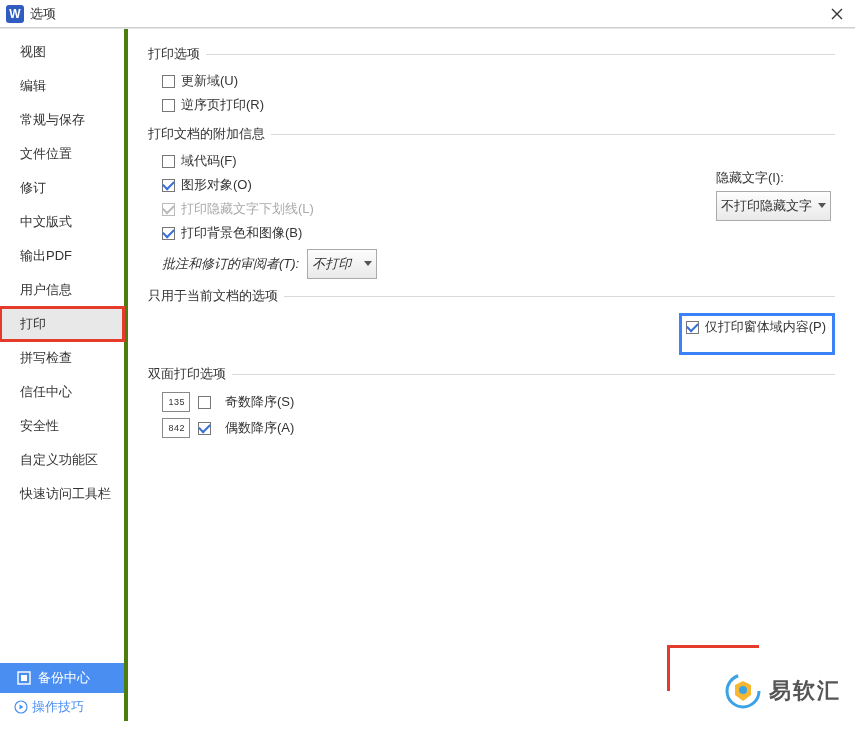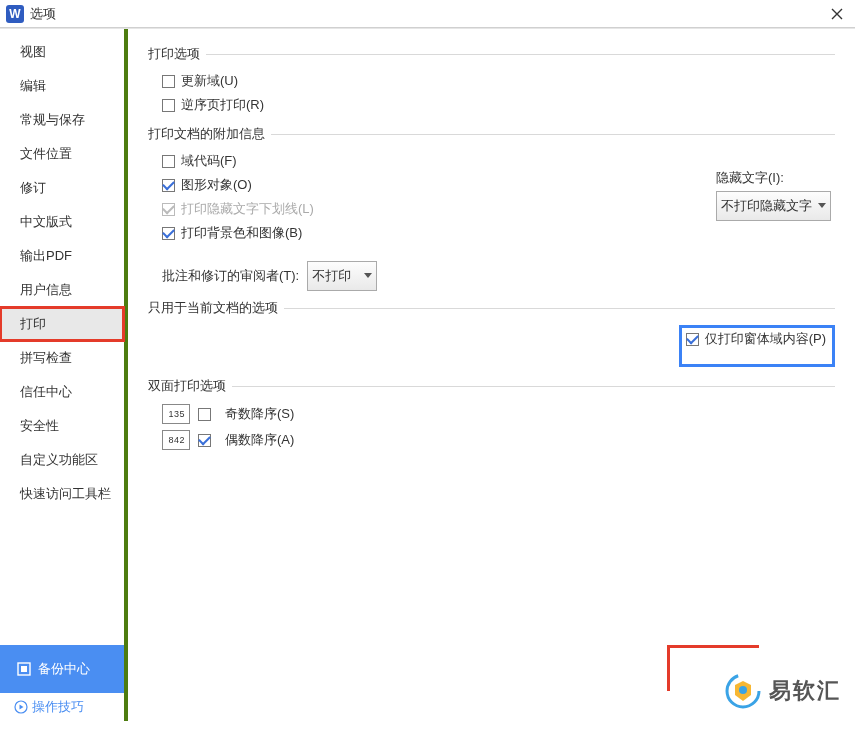--- a/index.html
+++ b/index.html
@@ -9,21 +9,21 @@
 .titlebar .appicon { width: 18px; height: 18px; background: #2f5cc0; color: #fff; display: flex; align-items: center; justify-content: center; border-radius: 3px; font-weight: bold; font-size: 12px; margin-right: 6px; }
 .titlebar .title { flex: 1; color: #333; }
 .titlebar .close { width: 24px; height: 24px; display: flex; align-items: center; justify-content: center; cursor: pointer; font-size: 16px; }
 
 .main { display: flex; height: 693px; border-top: 1px solid #e6e6e6; }
 .sidebar { width: 128px; border-right: 4px solid #4d7c0f; display: flex; flex-direction: column; padding-top: 6px; }
 .sidebar .item { height: 34px; display: flex; align-items: center; padding-left: 20px; color: #333; cursor: pointer; }
 .sidebar .item.selected { background: #e8e8e8; }
 .sidebar .item.highlight-red { outline: 3px solid #e43b2a; outline-offset: -2px; }
 .sidebar .spacer { flex: 1; }
-.sidebar .backup { height: 48px; background: #4a8ef2; color: #fff; display: flex; align-items: center; padding-left: 16px; cursor: pointer; }
+.sidebar .backup { height: 30px; background: #4a8ef2; color: #fff; display: flex; align-items: center; padding-left: 16px; cursor: pointer; }
 .sidebar .backup svg { margin-right: 6px; }
 .sidebar .tips { height: 28px; display: flex; align-items: center; padding-left: 14px; color: #4a8ef2; cursor: pointer; font-size: 12px; }
 .sidebar .tips svg { margin-right: 4px; }
 
 .content { flex: 1; padding: 16px 20px 10px 20px; position: relative; color: #333; }
 
 .group { margin-bottom: 8px; text-align: right; }
 .group-title { display: flex; align-items: center; margin-bottom: 6px; white-space: nowrap; }
 .group-title .line { flex: 1; height: 1px; background: #d9d9d9; margin-left: 6px; }
 .group-body { padding-left: 14px; }
@@ -36,21 +36,21 @@
 .disabled-text { color: #aaa; }
 
 .highlight-red-box { border: 3px solid #3b82f6; padding: 2px 6px 16px 2px; display: inline-flex; align-items: center; }
 
 .right-col { position: absolute; right: 24px; top: 140px; }
 .right-col .lbl { margin-bottom: 4px; }
 .select { height: 30px; border: 1px solid #aaa; background: linear-gradient(#fdfdfd,#e9e9e9); display: inline-flex; align-items: center; padding: 0 4px; cursor: pointer; min-width: 108px; justify-content: space-between; }
 .select .arrow { margin-left: 6px; }
 .select .arrow svg, .arrow svg { display:block; }
 
-.inline-select-row { display: flex; align-items: center; margin-top: 16px; margin-bottom: 6px; }
+.inline-select-row { display: flex; align-items: center; margin-top: 4px; margin-bottom: 6px; font-style: italic; }
 .inline-select-row .lbl { margin-right: 8px; }
 .select.small { min-width: 70px; }
 
 .duplex-row { display: flex; align-items: center; height: 26px; gap: 8px; }
 .duplex-icon { width: 28px; height: 20px; border: 1px solid #888; display: flex; align-items: center; justify-content: center; font-size: 9px; letter-spacing: -1px; background: #fff; }
 
 .logo { position: absolute; right: 14px; bottom: 10px; display: flex; align-items: center; gap: 6px; }
 .logo .txt { font-size: 22px; color: #555; font-weight: bold; letter-spacing: 2px; }
 .logo svg { width: 40px; height: 40px; }
 

